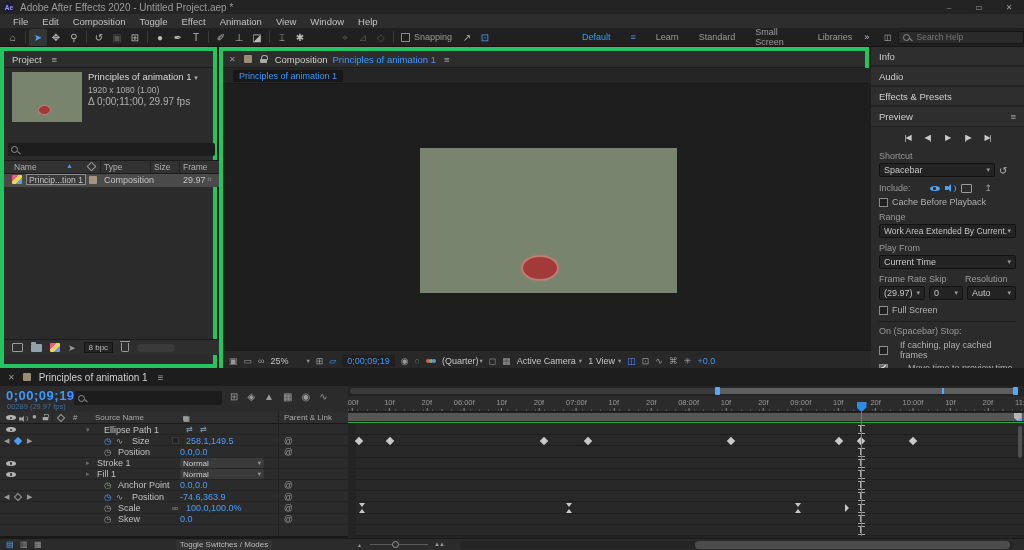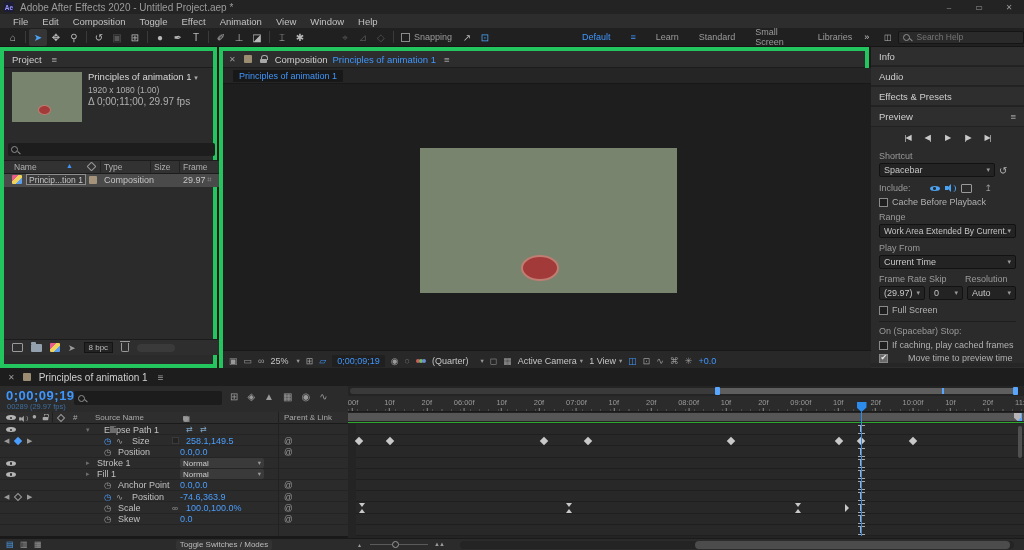--- a/index.html
+++ b/index.html
@@ -240,35 +240,35 @@
   </div>
   <div class="abs" id="viewer" style="left:0;top:33px;width:648px;height:266px;background:#1e1e1e">
     <div class="abs" id="canvas" style="left:197px;top:64px;width:257px;height:145px;background:#78846e">
       <div class="abs" style="left:101px;top:107px;width:38px;height:26px;border-radius:50%;background:#a23a3a;border:2px solid #c07d72"></div>
     </div>
   </div>
   <div class="abs row" style="left:0;top:299px;width:648px;height:20px;background:#282828;border-top:1px solid #181818;gap:6px;padding-left:6px;font-size:9px;color:#9a9a9a">
     <span>▣</span>
     <span>▭</span>
     <span>∞</span>
-    <span class="row" style="gap:8px;color:#c6c6c6">
+    <span class="row" style="gap:18px;color:#c6c6c6">
       <span>25%</span>
         <b style="font-weight:normal;font-size:6.5px;color:#999">▾</b>
     </span>
     <span>⊞</span>
     <span class="blue">▱</span>
     <span class="blue" style="background:#202020;padding:1px 5px">0;00;09;19</span>
     <span>◉</span>
     <span class="dim">○</span>
     <span class="row" style="gap:0">
       <i style="width:4px;height:4px;border-radius:50%;background:#d05c5c"></i>
         <i style="width:4px;height:4px;border-radius:50%;background:#6cc06c;margin-left:-1px"></i>
         <i style="width:4px;height:4px;border-radius:50%;background:#6c8cd0;margin-left:-1px"></i>
     </span>
-    <span class="row" style="gap:12px;color:#c6c6c6">
+    <span class="row" style="gap:1px;color:#c6c6c6">
       <span>(Quarter)</span>
         <b style="font-weight:normal;font-size:6.5px;color:#999">▾</b>
     </span>
     <span>◻</span>
     <span>▦</span>
     <span class="row" style="gap:3px;color:#c6c6c6">
       <span>Active Camera</span>
         <b style="font-weight:normal;font-size:6.5px;color:#999">▾</b>
     </span>
     <span class="row" style="gap:3px;color:#c6c6c6">
@@ -354,21 +354,21 @@
       <div class="sel" style="width:49px">
           <span>Auto</span>
           <span class="car">▾</span>
         </div>
     </div>
     <div class="row" style="gap:4px;margin-bottom:6px">
       <span class="cb"></span>
       <span class="rlabel" style="color:#b0b0b0">Full Screen</span>
     </div>
     <div style="border-top:1px solid #1f1f1f;padding-top:4px" class="rlabel">On (Spacebar) Stop:</div>
-    <div class="row" style="gap:4px;margin:4px 0 3px">
+    <div class="row" style="gap:12px;margin:4px 0 3px">
       <span class="cb"></span>
       <span class="rlabel" style="color:#b0b0b0">If caching, play cached frames</span>
     </div>
     <div class="row" style="gap:20px">
       <span class="cb checked"></span>
       <span class="rlabel" style="color:#b0b0b0">Move time to preview time</span>
     </div>
   </div>
   <div class="rtab" style="margin-top:4px">
       <span>Align</span>

